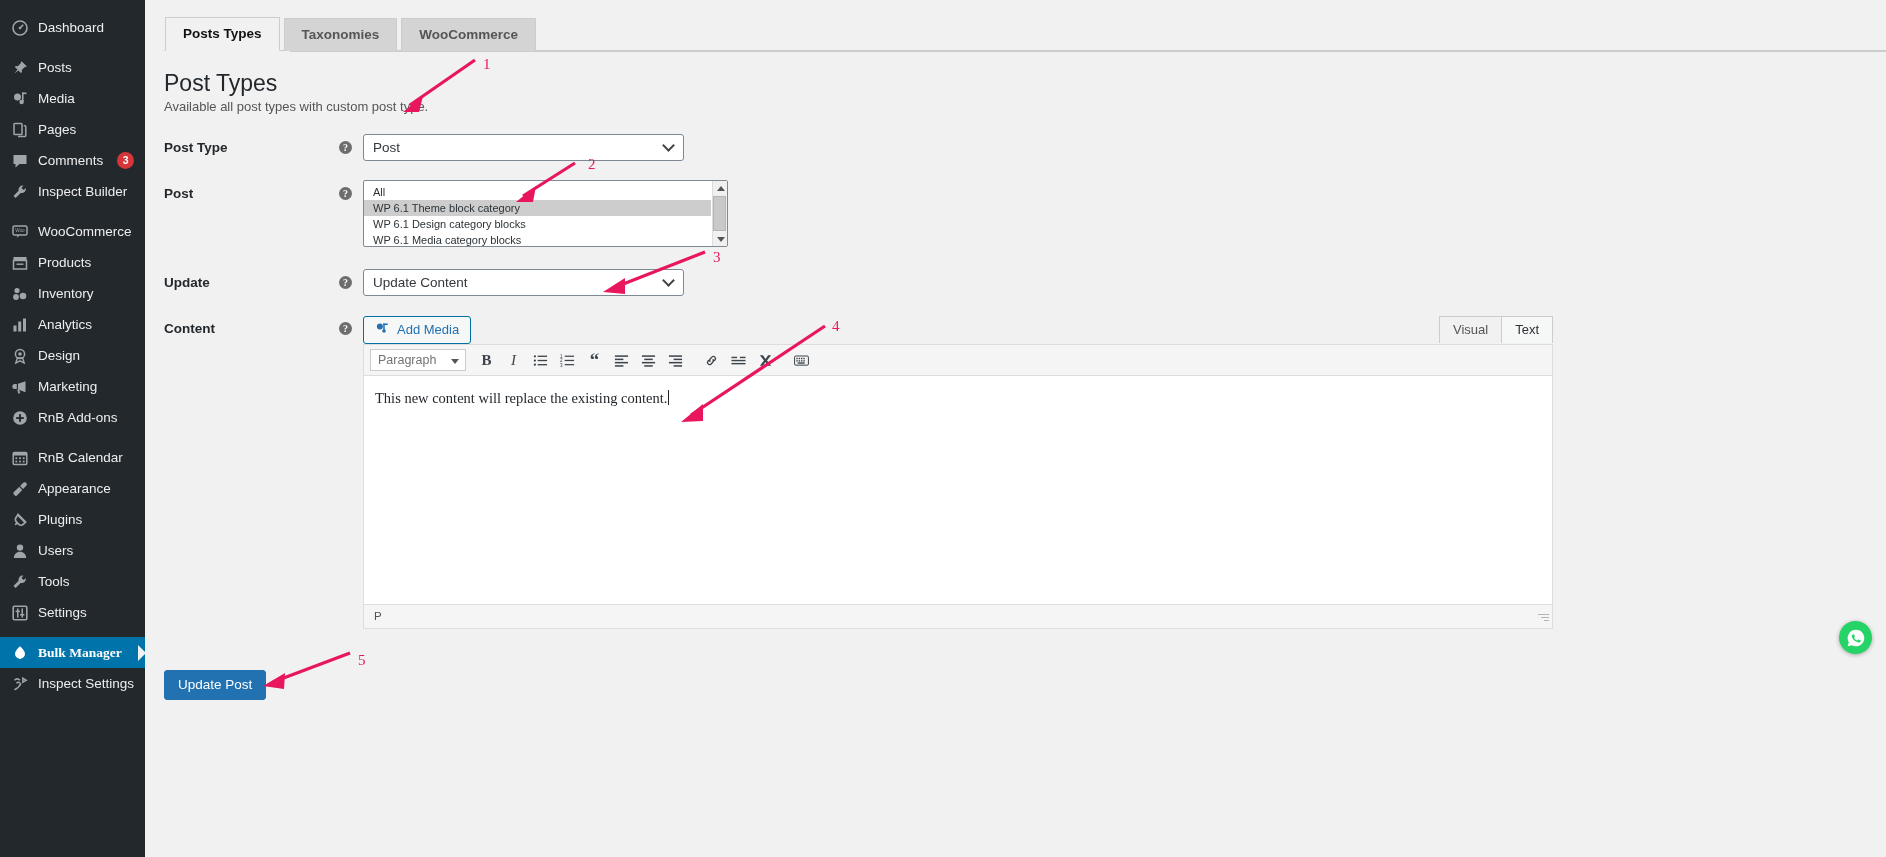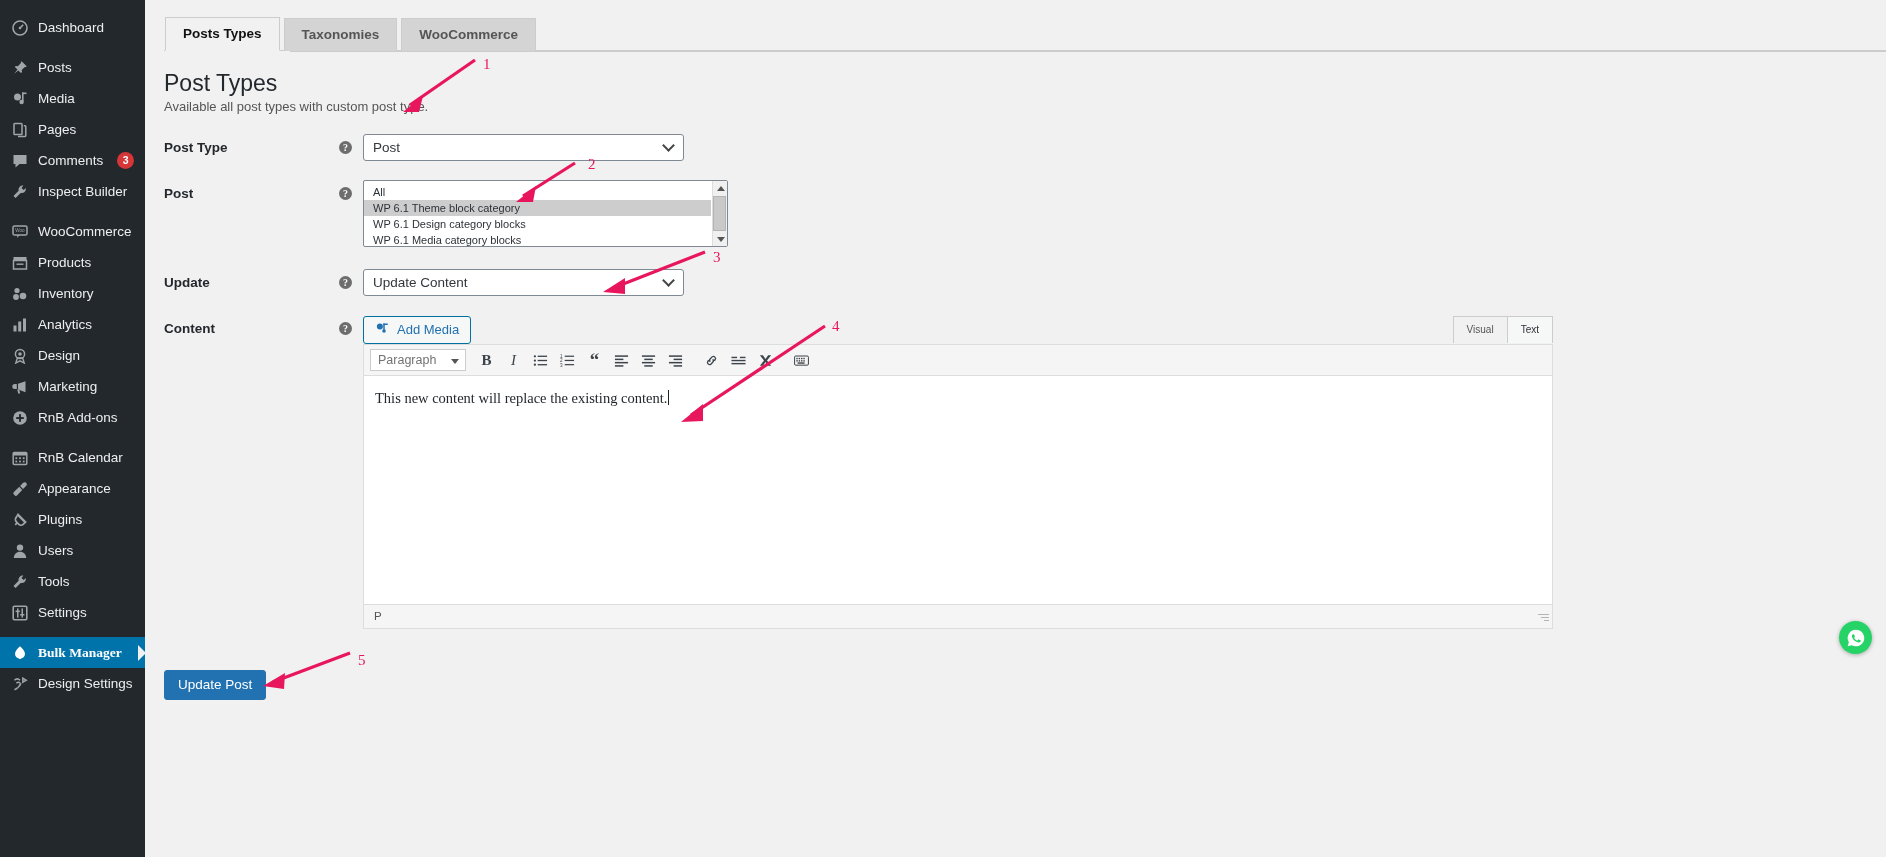--- a/index.html
+++ b/index.html
@@ -138,21 +138,21 @@
   .ed-topbar { display:flex; align-items:center; justify-content:space-between; height:29px; }
   .add-media {
     display:inline-flex; align-items:center; gap:7px;
     border:1px solid #0071a1; border-radius:3px; background:#f6f7f7;
     color:#2271b1; font-size:13px; padding:0 11px; height:28px;
     cursor:pointer; line-height:26px;justify-content:space-between;
   }
   .add-media svg { width:15px; height:15px; fill:#2271b1; }
   .vt-tabs { display:flex; align-items:flex-end; }
   .vt-tab {
-    font-size:10px; color:#555; background:#f1f1f1;
+    font-size:13px; color:#555; background:#f1f1f1;
     border:1px solid #ccc; border-bottom:none;
     padding:5px 13px 6px; cursor:pointer; margin-left:-1px;
     line-height:15px;
   }
   .vt-tab.active { background:#f6f7f7; color:#2c3338; }
 
   .ed-box {
     border:1px solid #ddd; background:#fff; margin-top:0;
     width:1190px; height:285px; position:relative;
   }
@@ -429,21 +429,21 @@
             </svg>
           </span>
           <span>Bulk Manager</span>
         </div>
         <div class="menu-item">
           <span class="mi-ico">
             <svg viewBox="0 0 16 16">
               <path d="M2.5 13.8c3-1.4 5.3-3.8 6.5-6.6M2.4 4.2c1.6-1.5 4-1.6 5.6 0M4.4 7.2c1.1-1 2.7-1 3.8 0M10.8 2.2l3.4 2-3.4 2z" fill="none" stroke="#a0a5aa" stroke-width="1.5"></path>
             </svg>
           </span>
-          <span>Design Settings</span>
+          <span>Inspect Settings</span>
         </div>
       </div>
   </div>
 
   <div class="main">
     <div class="tabs-underline"></div>
 
     <div class="tabs-row">
       <div class="tab active">Posts Types</div>
       <div class="tab">Taxonomies</div>

